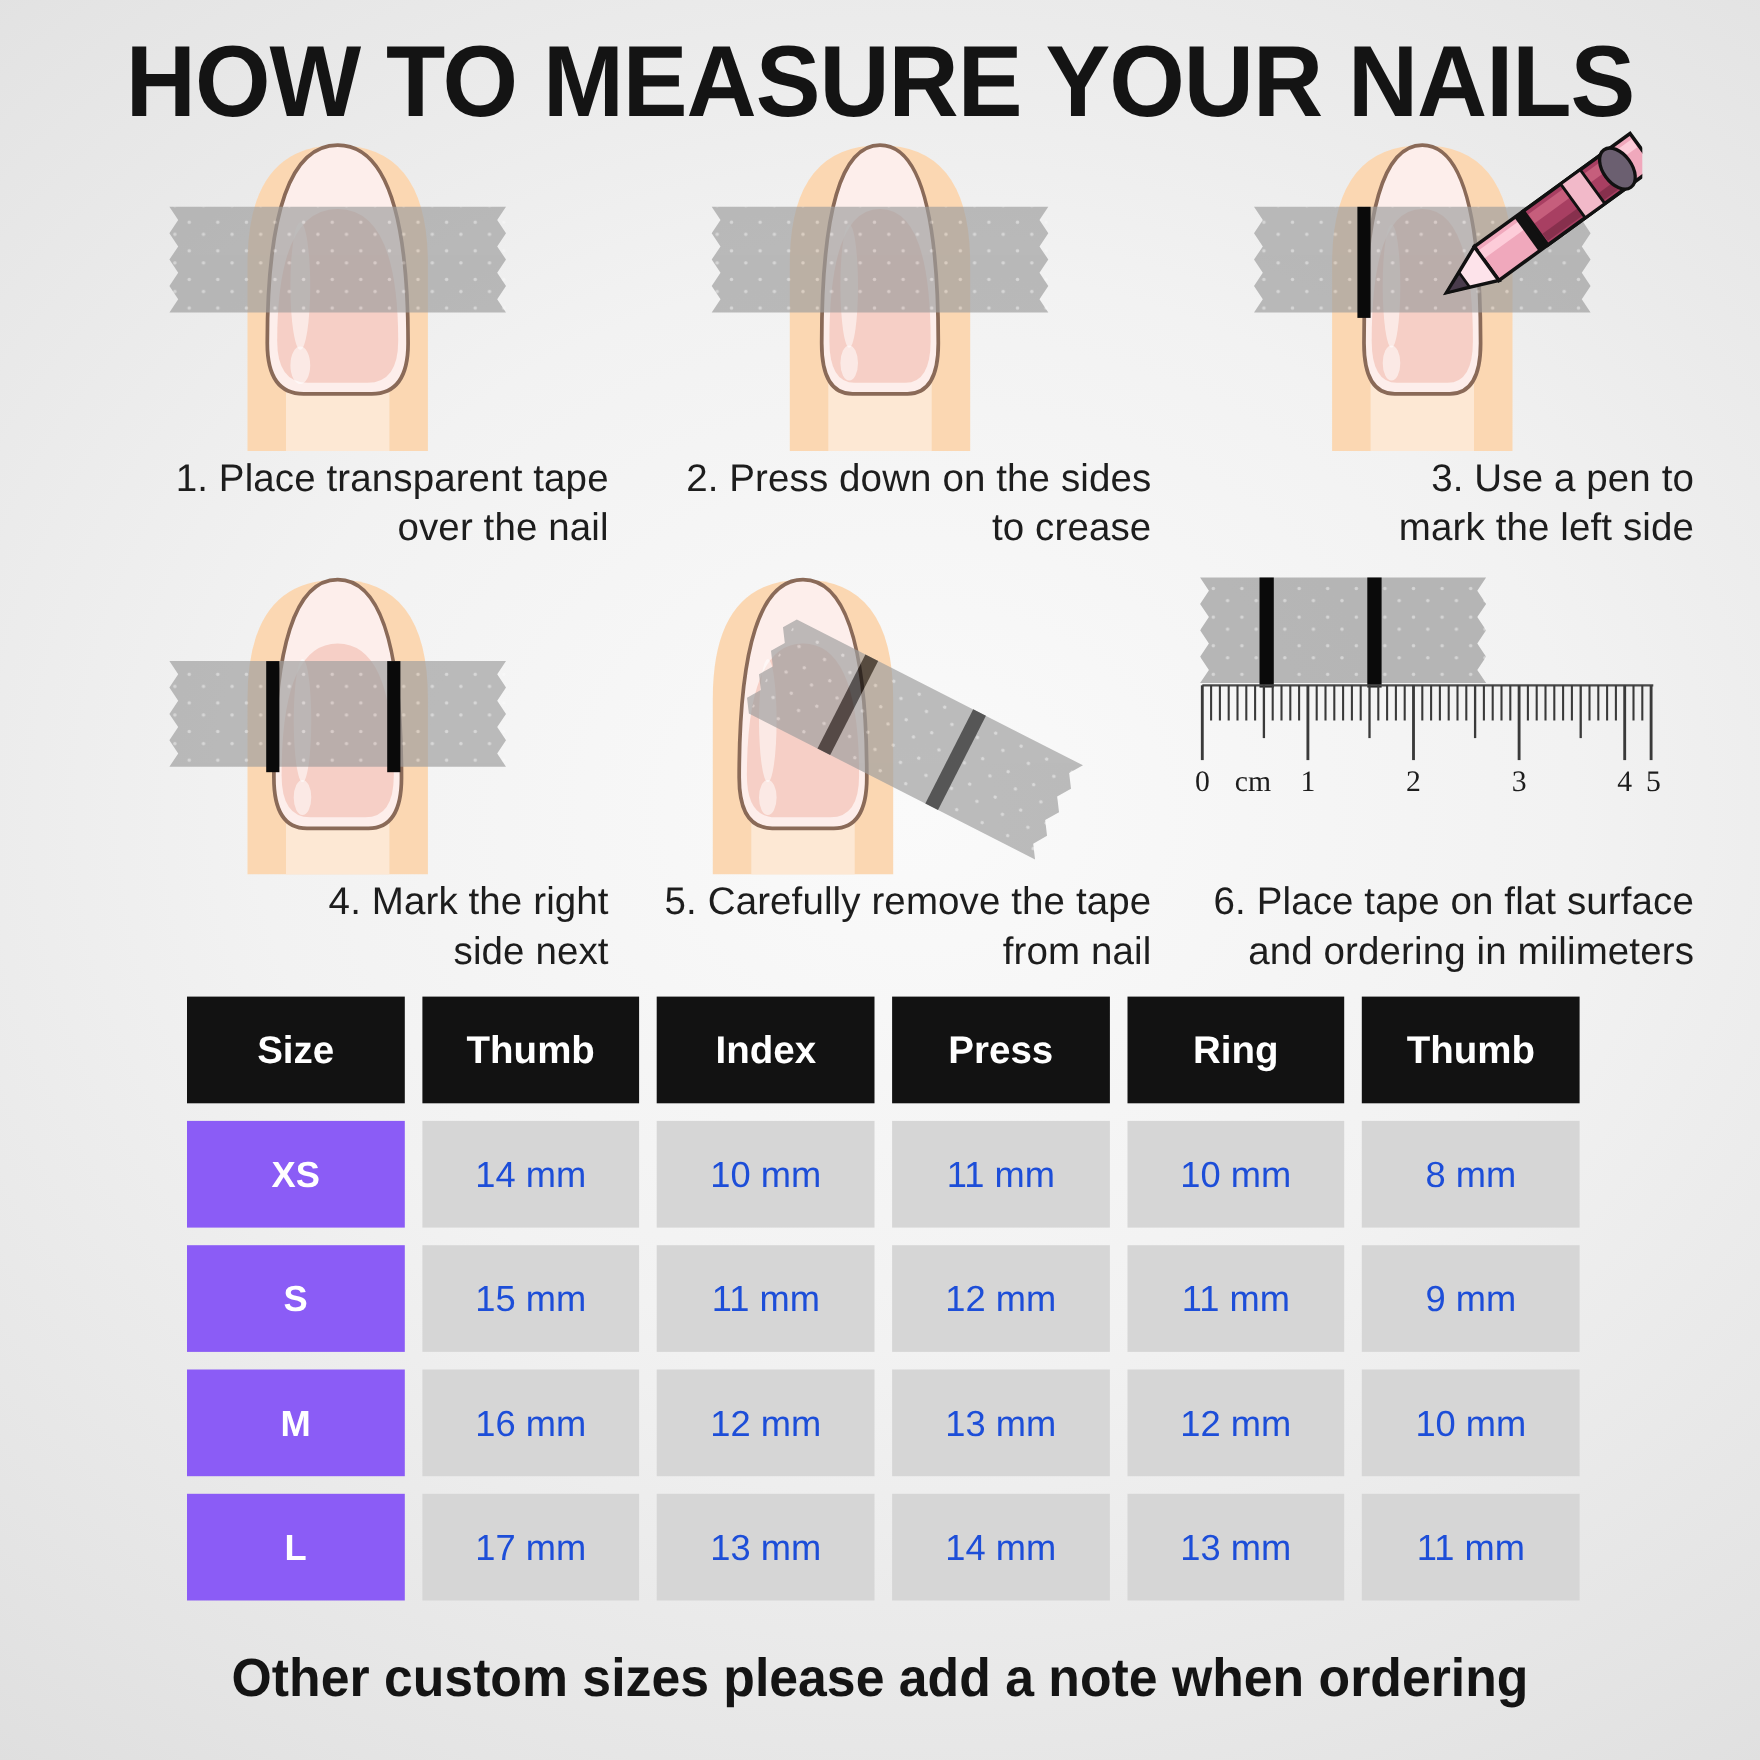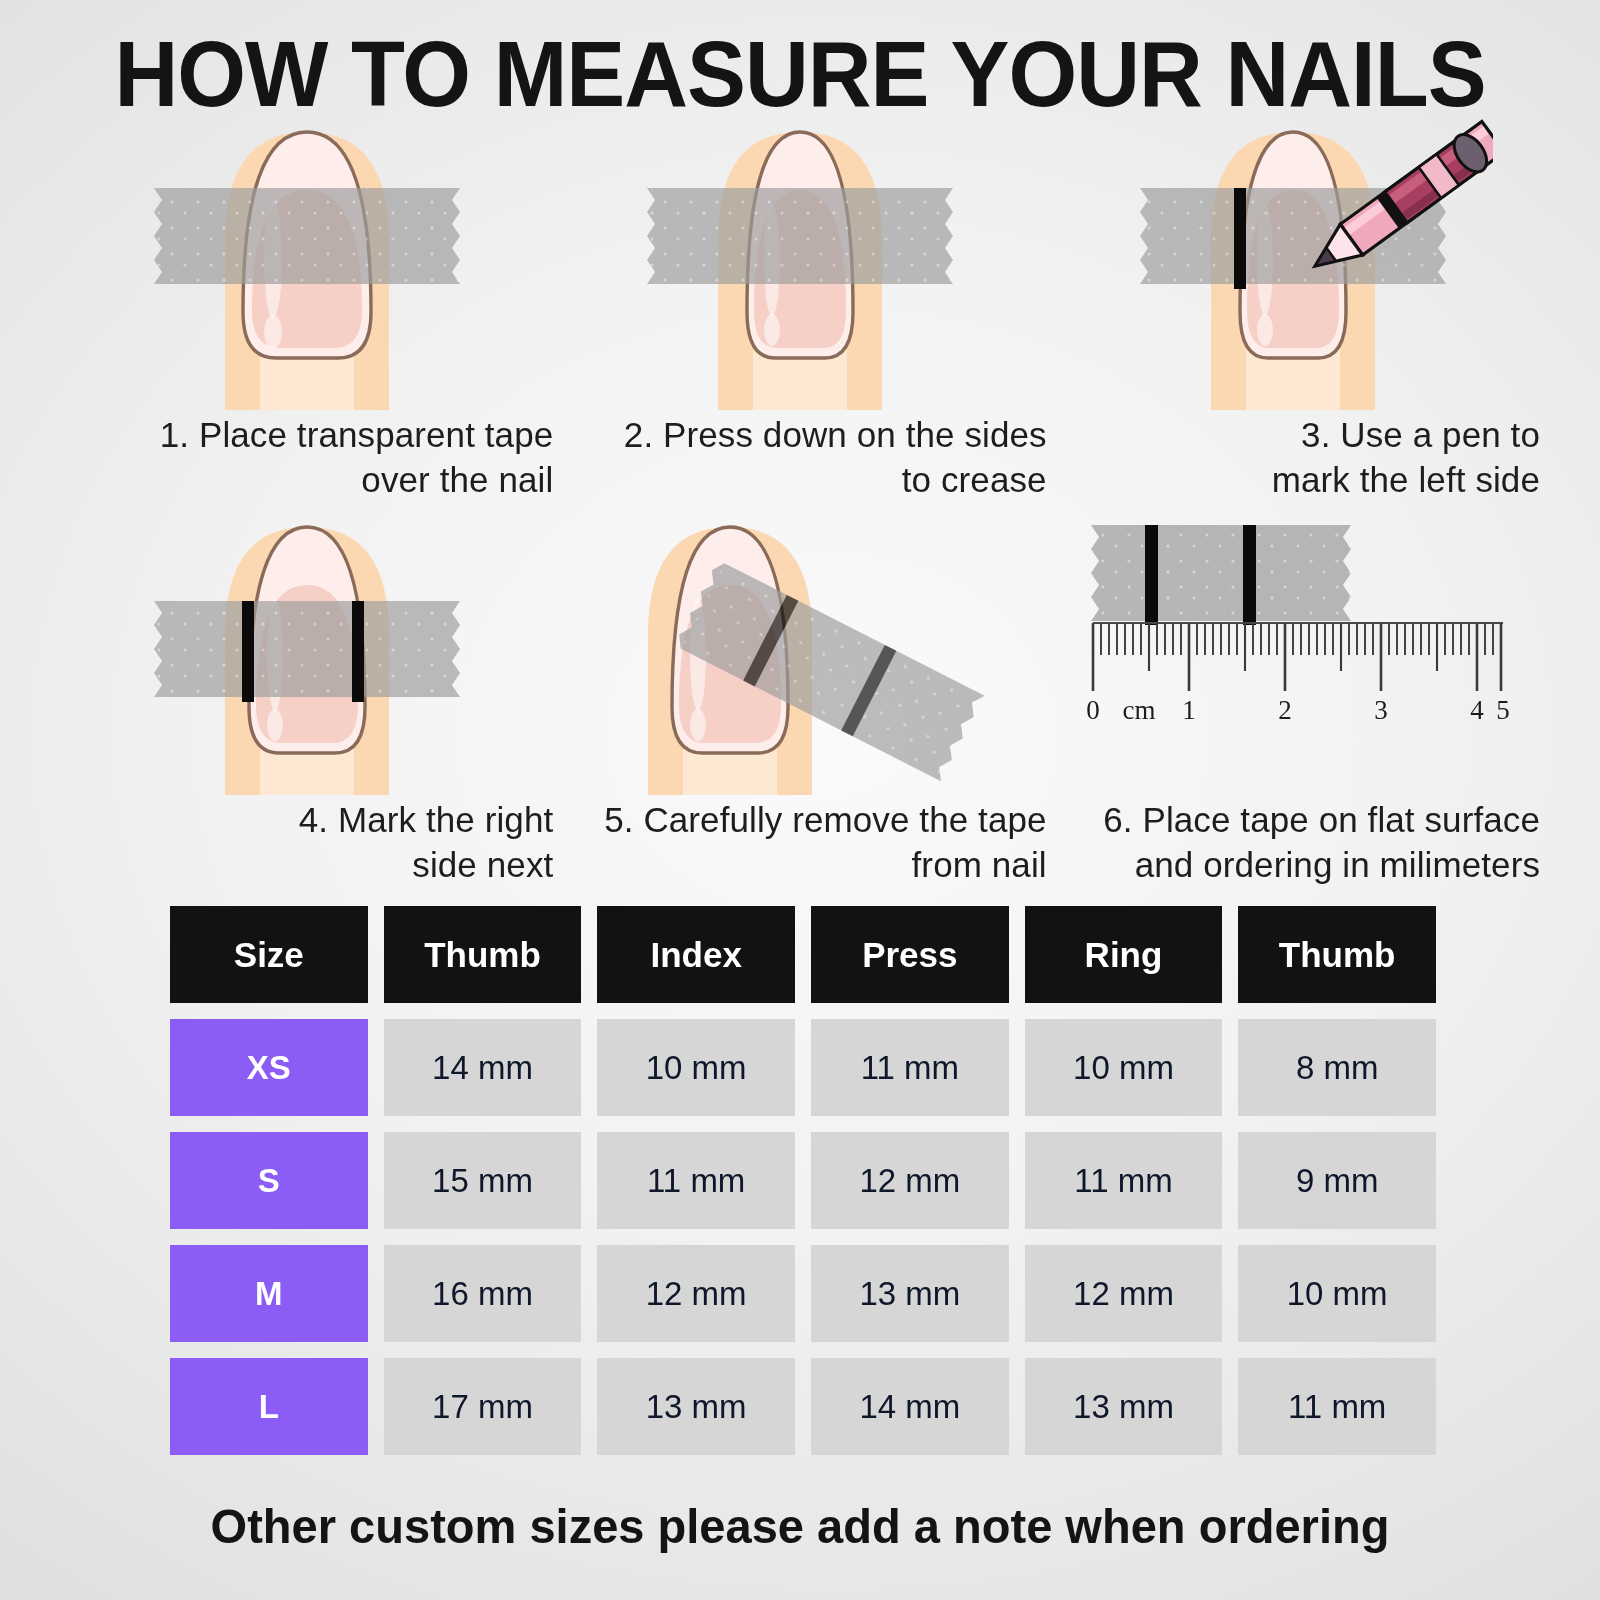--- a/index.html
+++ b/index.html
@@ -53,21 +53,21 @@
     grid-auto-rows:auto;
     column-gap:16px; row-gap:16px;
   }
   .cell {
     height:97px;
     display:flex; align-items:center; justify-content:center;
     font-size:33px;
   }
   .hcell { background:#121212; color:#ffffff; font-weight:700; font-size:35px; }
   .scell { background:#8b5cf6; color:#ffffff; font-weight:700; font-size:33px; }
-  .dcell { background:#d6d6d6; color:#0f172a; font-weight:400; }
+  .dcell { background:#d6d6d6; color:#1d4ed8; font-weight:400; }
 
   
   #footer {
     position:absolute; left:0; top:1498px; width:1600px;
     text-align:center;
     font-size:49px; line-height:56px; font-weight:700;
     color:#141414;
     transform:scaleX(0.96); transform-origin:50% 50%;
     white-space:nowrap;
   }

